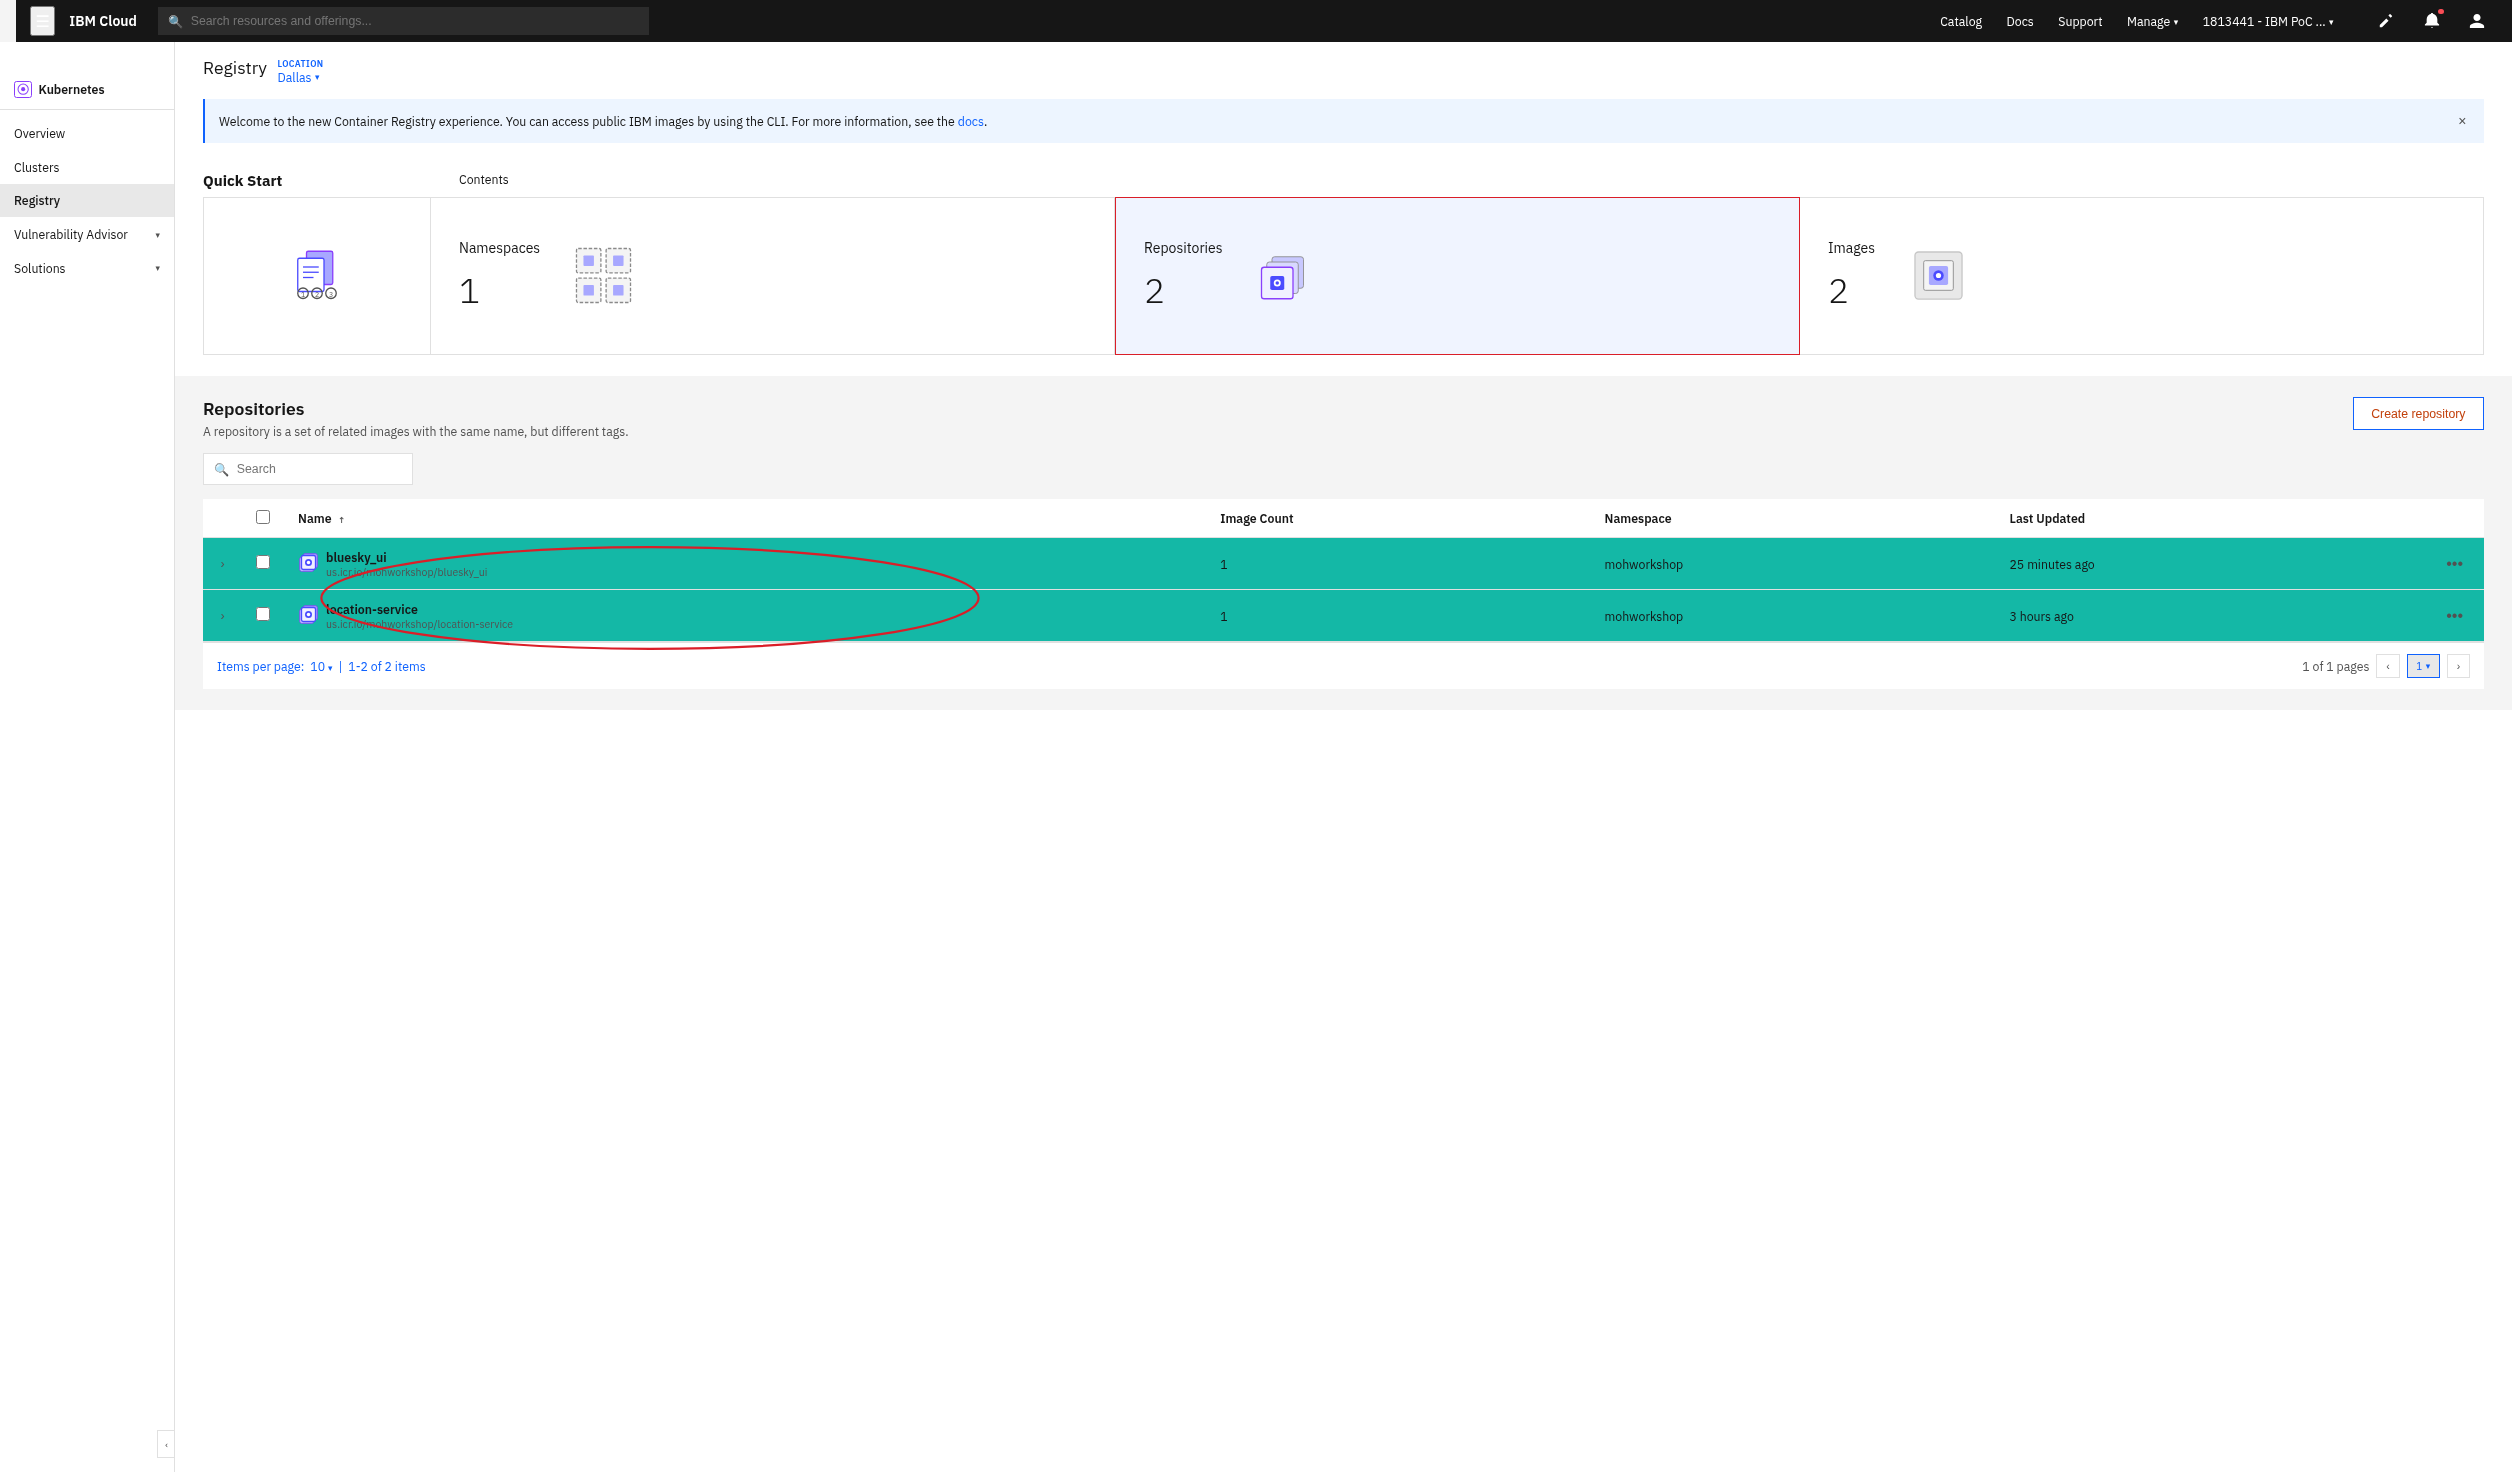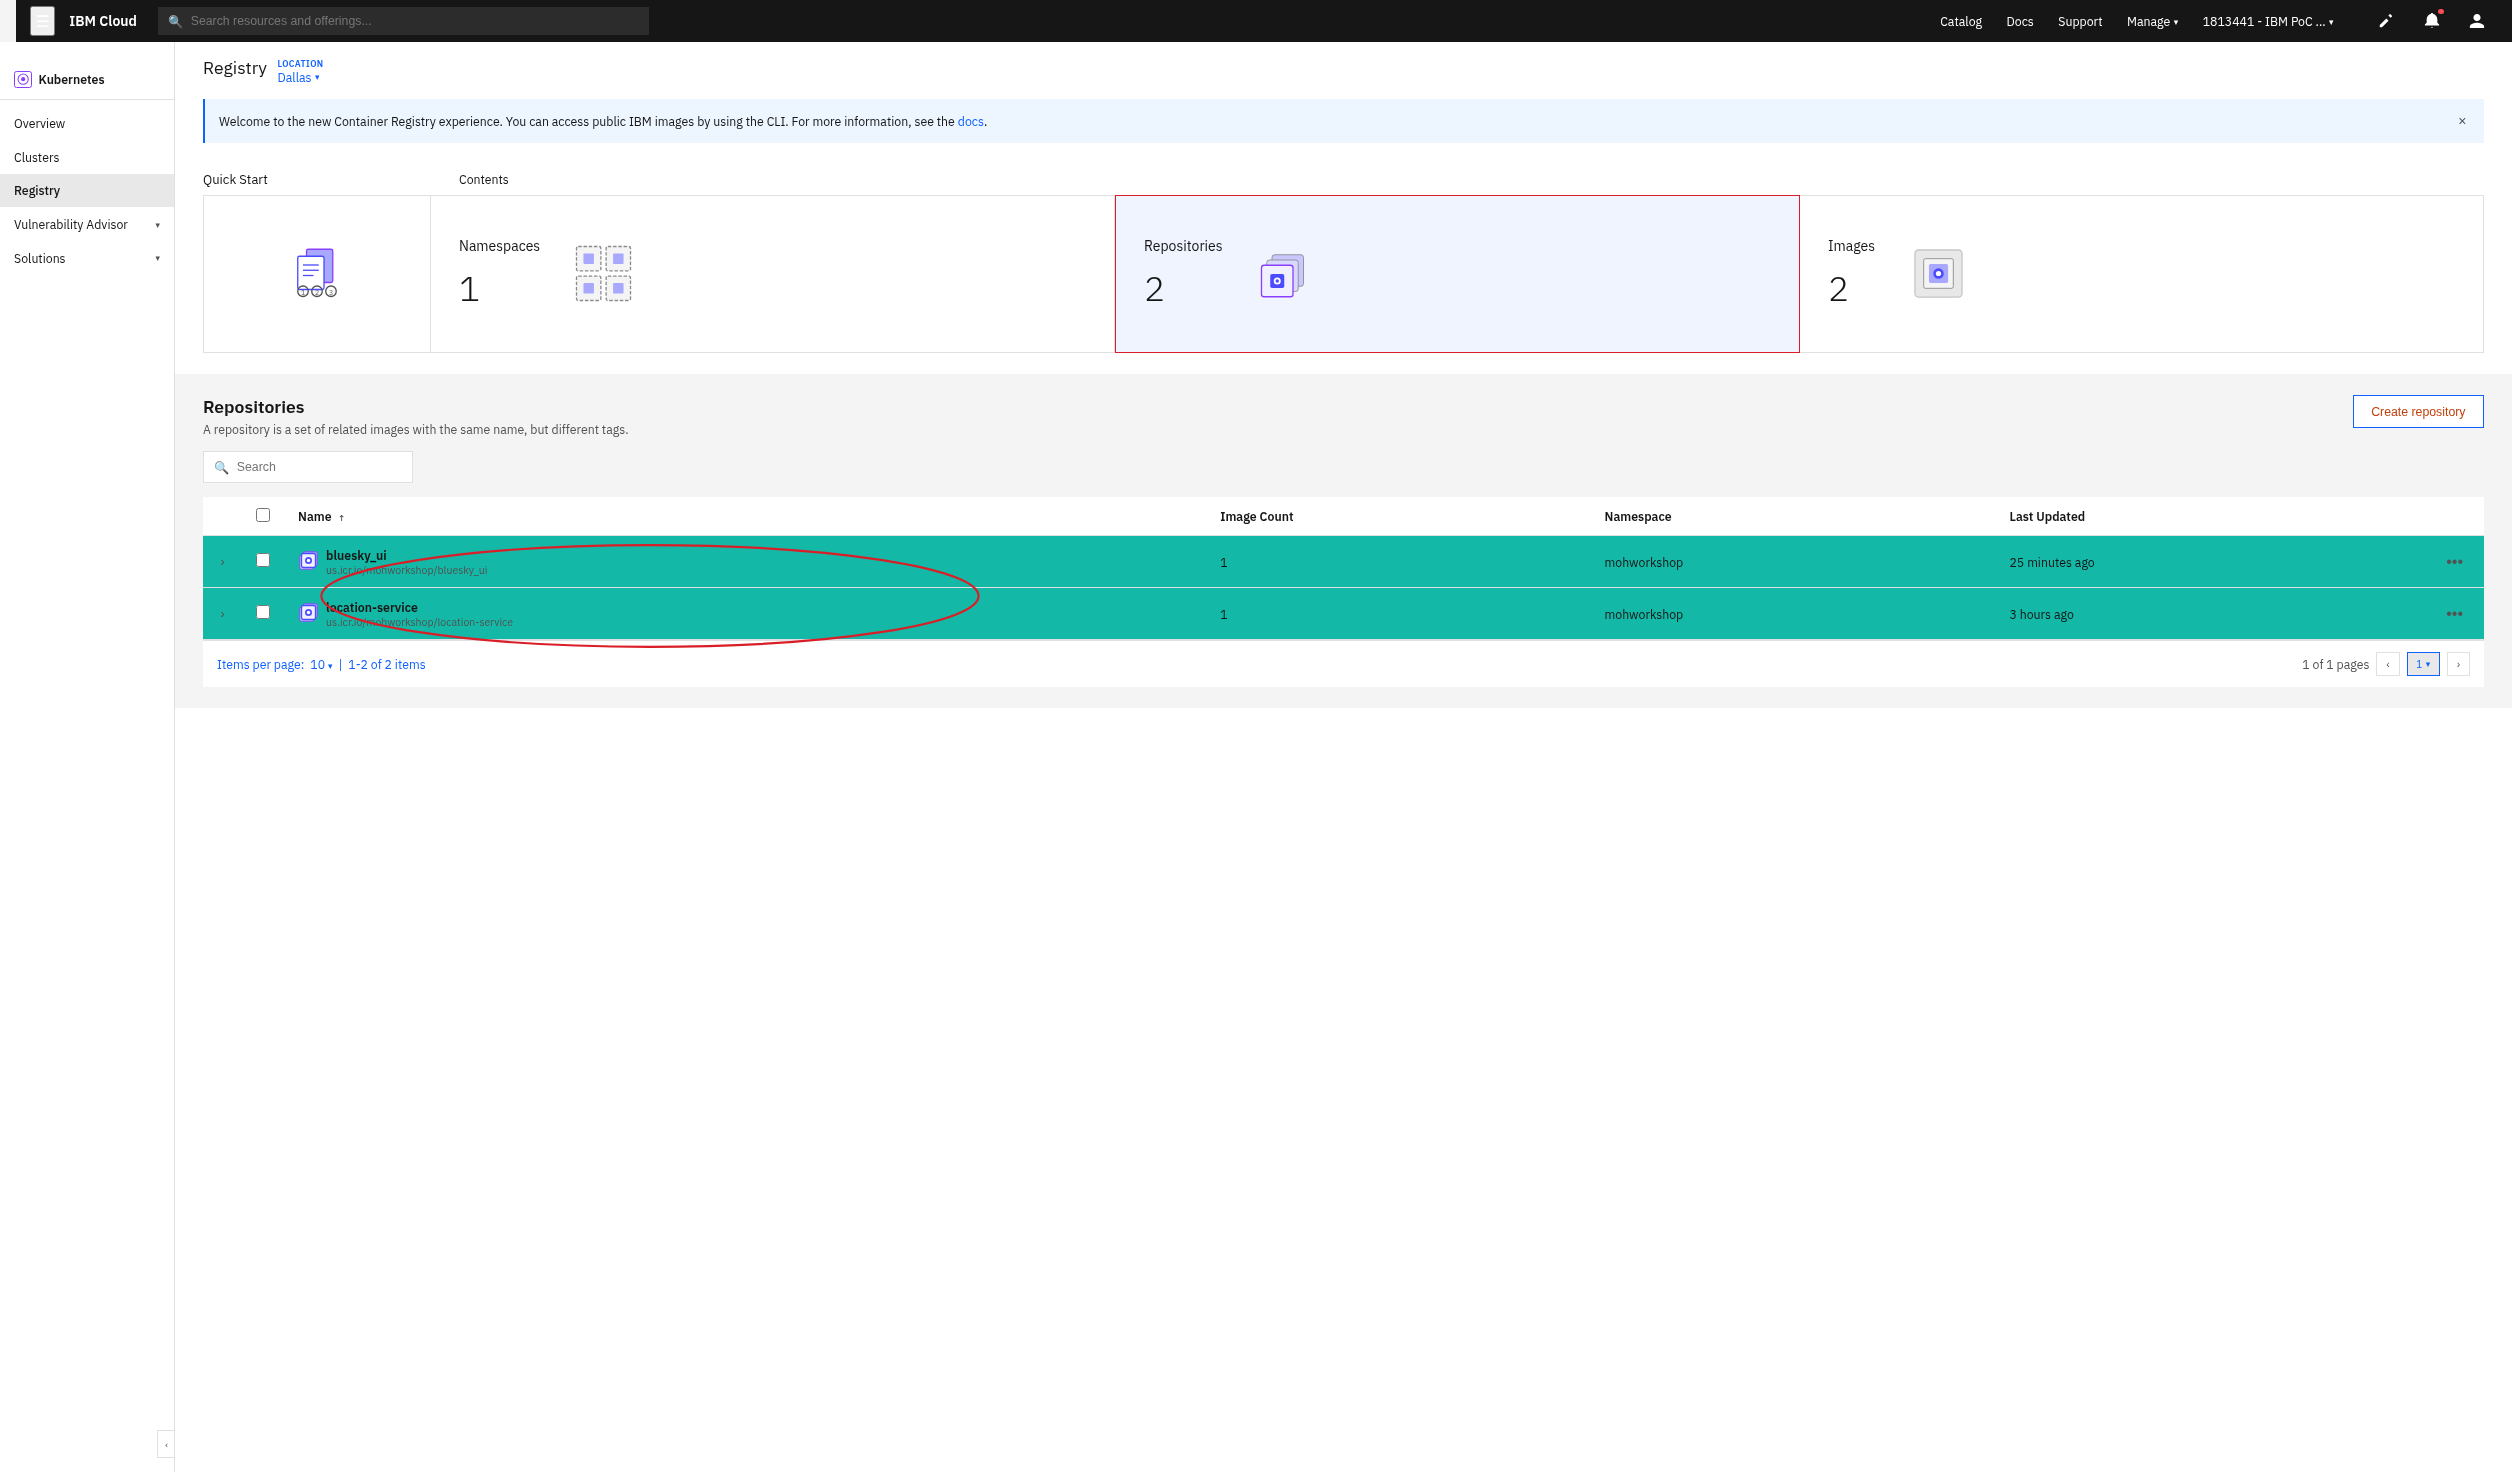--- a/index.html
+++ b/index.html
@@ -50,21 +50,21 @@
 
     
     .app-layout { display: flex; margin-top: 42px; min-height: calc(100vh - 42px); }
 
     
     .sidebar {
       width: 175px;
       background: #fff;
       border-right: 0.9px solid #e0e0e0;
       flex-shrink: 0;
-      padding-top: 18px;
+      padding-top: 28px;
       position: fixed;
       top: 42px;
       left: 0;
       bottom: 0;
       overflow-y: auto;
     }
     .sidebar-service-name {
       display: flex;
       align-items: center;
       gap: 7px;
@@ -295,21 +295,21 @@
     .pagination { display: flex; align-items: center; gap: 7px; }
     .page-btn { background: none; border: 0.9px solid #e0e0e0; padding: 5.3px 8.8px; cursor: pointer; font-size: 10.5px; color: #525252; }
     .page-btn.active { background: #e8e8e8; color: #0f62fe; border-color: #0f62fe; display: flex; align-items: center; gap: 3.5px; }
 
     .cards-section-header {
       display: grid;
       grid-template-columns: 228px auto;
       gap: 0;
       padding-top: 14px;
     }
-    .cards-section-header .qs-label { font-size: 13px; font-weight: 400; }
+    .cards-section-header .qs-label { font-size: 15px; font-weight: 700; }
     .cards-section-header .contents-label { font-size: 12.3px; font-weight: 400; padding-left: 28px; }
   </style>
 </head>
 <body>
 
 <nav class="top-nav">
   <button class="top-nav-menu-icon">☰</button>
   <span class="top-nav-brand">IBM Cloud</span>
   <div class="top-nav-search">
     <span style="color:#c6c6c6">🔍</span>

